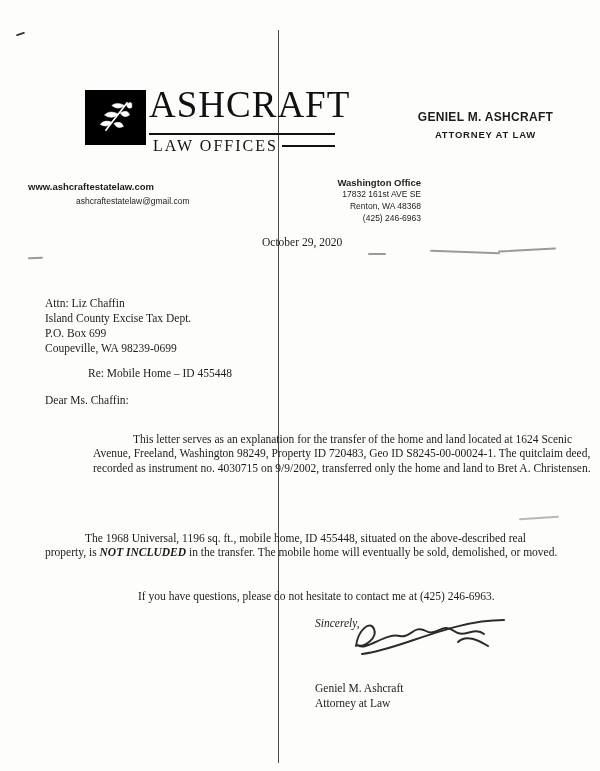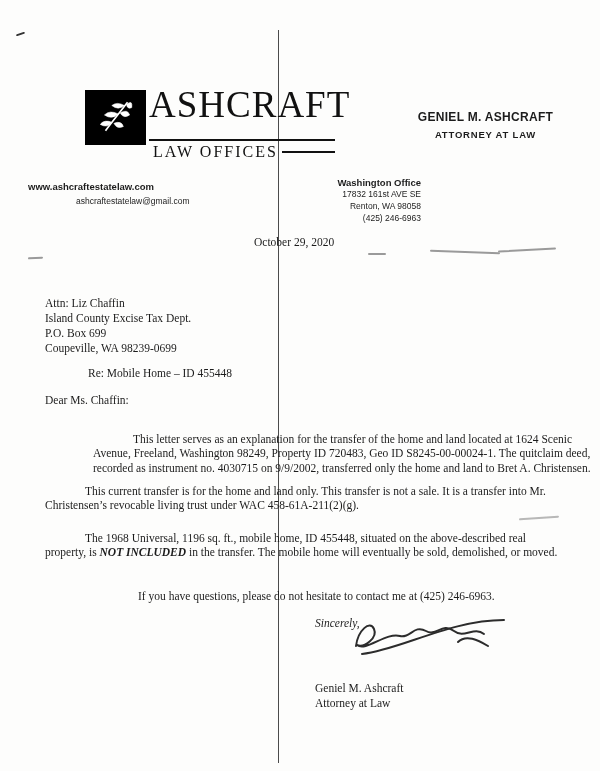--- a/index.html
+++ b/index.html
@@ -10,39 +10,39 @@
     font-family:"Liberation Serif", serif; color:#1c1c1c;
   }
 
   
   .scanline-v { position:absolute; left:278px; top:30px; width:1px; height:733px; background:#2b2b2b; opacity:.85; }
   .artifact { position:absolute; background:#9a9a9a; border-radius:1px; }
 
   
   .logo-box { position:absolute; left:85px; top:90px; width:61px; height:55px; background:#000; display:flex; align-items:center; justify-content:center; }
   .firm-block { position:absolute; left:149px; top:86px; width:186px; text-align:center; }
-  .firm-name { font-size:37px; line-height:1.05; letter-spacing:1px; color:#111; border-bottom:2px solid #111; padding-bottom:14px; }
+  .firm-name { font-size:37px; line-height:1.05; letter-spacing:1px; color:#111; border-bottom:2px solid #111; padding-bottom:8px; }
   .firm-sub-row { display:flex; align-items:center; justify-content:center; margin-top:2px; }
   .firm-sub { font-size:16px; letter-spacing:2px; color:#111; padding:0 4px; }
   .firm-sub-row::after { content:""; flex:1; height:1.5px; background:#111; }
   .attorney-block { position:absolute; left:413px; top:110px; width:145px; text-align:center; font-family:"Liberation Sans", sans-serif; }
   .attorney-name { font-weight:bold; font-size:12px; letter-spacing:0.3px; }
   .attorney-title { font-weight:bold; font-size:9.5px; letter-spacing:0.8px; margin-top:5px; }
 
   
   .contact-left { position:absolute; left:28px; top:181px; font-family:"Liberation Sans", sans-serif; }
   .website { font-weight:bold; font-size:9.5px; }
   .email { font-size:8.5px; margin-top:4px; color:#222;padding-left:48px; }
   .office { position:absolute; font-family:Liberation Sans, sans-serif; font-size:8.5px; line-height:1.4; color:#1d1d1d; }
   .office-title { font-weight:bold; font-size:9.5px; }
   .office-wa { left:295px; top:176px; width:126px; text-align:right; }
   .office-ut { left:428px; top:176px; width:134px; text-align:center; }
 
   
-  .date { position:absolute; left:254px; top:236px; font-size:11.5px; }
+  .date { position:absolute; left:262px; top:236px; font-size:11.5px; }
   .recipient { position:absolute; left:45px; top:296px; font-size:11.5px; line-height:15px; }
   .re-line { position:absolute; left:88px; top:367px; font-size:11.5px; }
   .salutation { position:absolute; left:45px; top:394px; font-size:11.5px; }
   .para { position:absolute; left:45px; width:513px; font-size:11.5px; line-height:14.4px; text-align:left; }
   .p1 { top:432px; text-indent:40px;margin-left:48px; }
   .p2 { top:484px; text-indent:40px; }
   .p3 { top:531px; text-indent:40px; }
   .p4 { top:589px; text-indent:93px; }
   .emph { font-weight:bold; font-style:italic; }
 
@@ -92,41 +92,40 @@
   </div>
 
   <div class="contact-left">
     <div class="website">www.ashcraftestatelaw.com</div>
     <div class="email">ashcraftestatelaw@gmail.com</div>
   </div>
 
   <div class="office office-wa">
     <div class="office-title">Washington Office</div>
     <div>17832 161st AVE SE</div>
-    <div>Renton, WA  98058</div>
+    <div>Renton, WA  48368</div>
     <div>(425) 246-6963</div>
   </div>
 
 
   <div class="date">October 29, 2020</div>
 
   <div class="recipient">
     <div>Attn:  Liz Chaffin</div>
     <div>Island County Excise Tax Dept.</div>
     <div>P.O. Box 699</div>
     <div>Coupeville, WA  98239-0699</div>
   </div>
 
   <div class="re-line">Re:  Mobile Home – ID 455448</div>
 
   <div class="salutation">Dear Ms. Chaffin:</div>
 
   <div class="para p1">This letter serves as an explanation for the transfer of the home and land located at 1624 Scenic Avenue, Freeland, Washington 98249, Property ID 720483, Geo ID S8245-00-00024-1.  The quitclaim deed, recorded as instrument no. 4030715 on 9/9/2002, transferred only the home and land to Bret A. Christensen.</div>
 
-  <div class="para p2">This current transfer is for the home and land only.  This transfer is not a sale.  It is a transfer into Mr. Christensen’s revocable living trust under WAC 458-61A-211(2)(g).</div>
 
   <div class="para p3"><span>The 1968 Universal, 1196 sq. ft., mobile home, ID 455448, situated on the above-described real property, is </span><span class="emph">NOT INCLUDED</span><span> in the transfer.  The mobile home will eventually be sold, demolished, or moved.</span></div>
 
   <div class="para p4">If you have questions, please do not hesitate to contact me at (425) 246-6963.</div>
 
   <div class="closing">Sincerely,</div>
 
   <div class="signature">
     <svg width="172" height="60" viewBox="0 0 172 60">
       <g fill="none" stroke="#1b1b1b" stroke-width="2" stroke-linecap="round" opacity="0.92">

